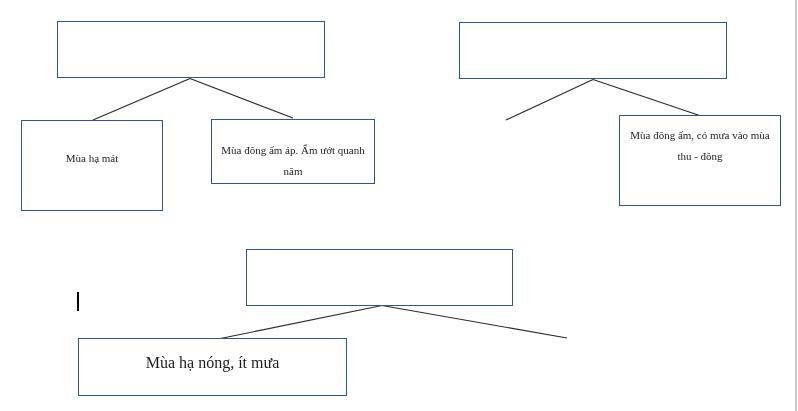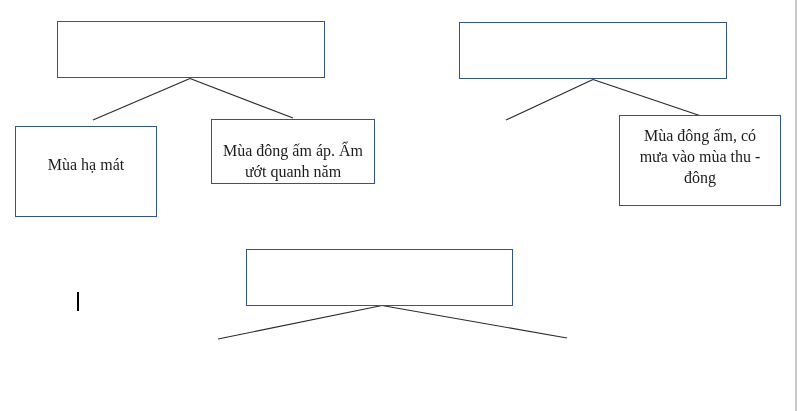--- a/index.html
+++ b/index.html
@@ -28,26 +28,26 @@
     border: 1.5px solid #2f5492;
     background: #ffffff;
   }
   .label {
     display: block;
     box-sizing: border-box;
     width: 100%;
     text-align: center;
     line-height: 21px;
   }
-  .small-label { font-size: 16px; }
+  .small-label { font-size: 11px; }
   .big-label   { font-size: 16px; }
 
   
   .parent-1 { left: 57px;  top: 21px;  width: 268px; height: 57px; }
-  .child-1a { left: 15px;  top: 120px; width: 142px; height: 91px; margin-top: 6px; }
+  .child-1a { left: 21px;  top: 120px; width: 142px; height: 91px; }
   .child-1a .label { padding: 27px 6px 0 6px; }
   .child-1b { left: 211px; top: 119px; width: 164px; height: 65px; }
   .child-1b .label { padding: 20px 8px 0 8px; }
 
   
   .parent-2 { left: 459px; top: 22px;  width: 268px; height: 57px; }
   .child-2a { left: 433px; top: 120px; width: 144px; height: 91px; }
   .child-2a .label { padding: 29px 6px 0 6px; }
   .child-2b { left: 619px; top: 115px; width: 162px; height: 91px; }
   .child-2b .label { padding: 9px 8px 0 8px; }
@@ -93,17 +93,20 @@
   <div class="box child-1b">
     <span class="label small-label">Mùa đông ấm áp. Ẩm ướt quanh năm</span>
   </div>
 
   <div class="box parent-2"></div>
   <div class="box child-2b">
     <span class="label small-label">Mùa đông ấm, có mưa vào mùa thu - đông</span>
   </div>
 
   <div class="box parent-3"></div>
+  <div class="box child-3a">
+    <span class="label big-label">Mùa hạ nóng, ít mưa</span>
+  </div>
 
   <div class="text-cursor"></div>
   <div class="page-edge"></div>
 
 </div>
 
 </body></html>

